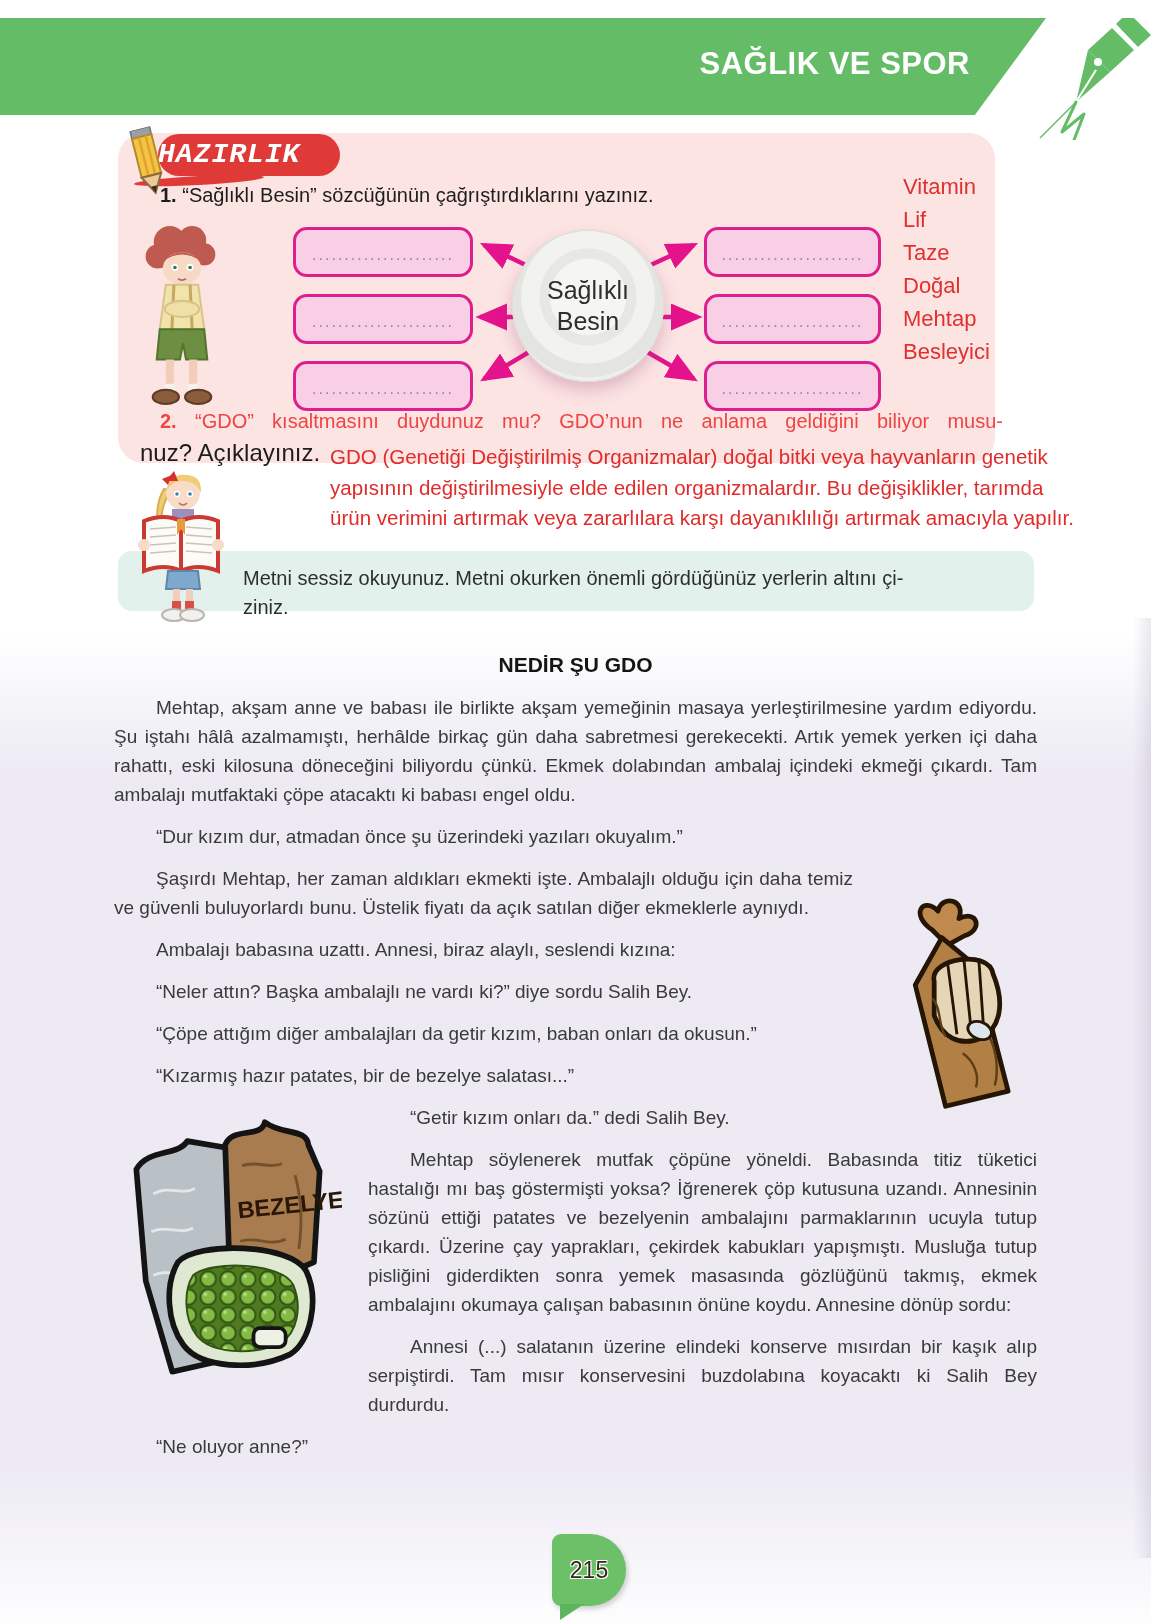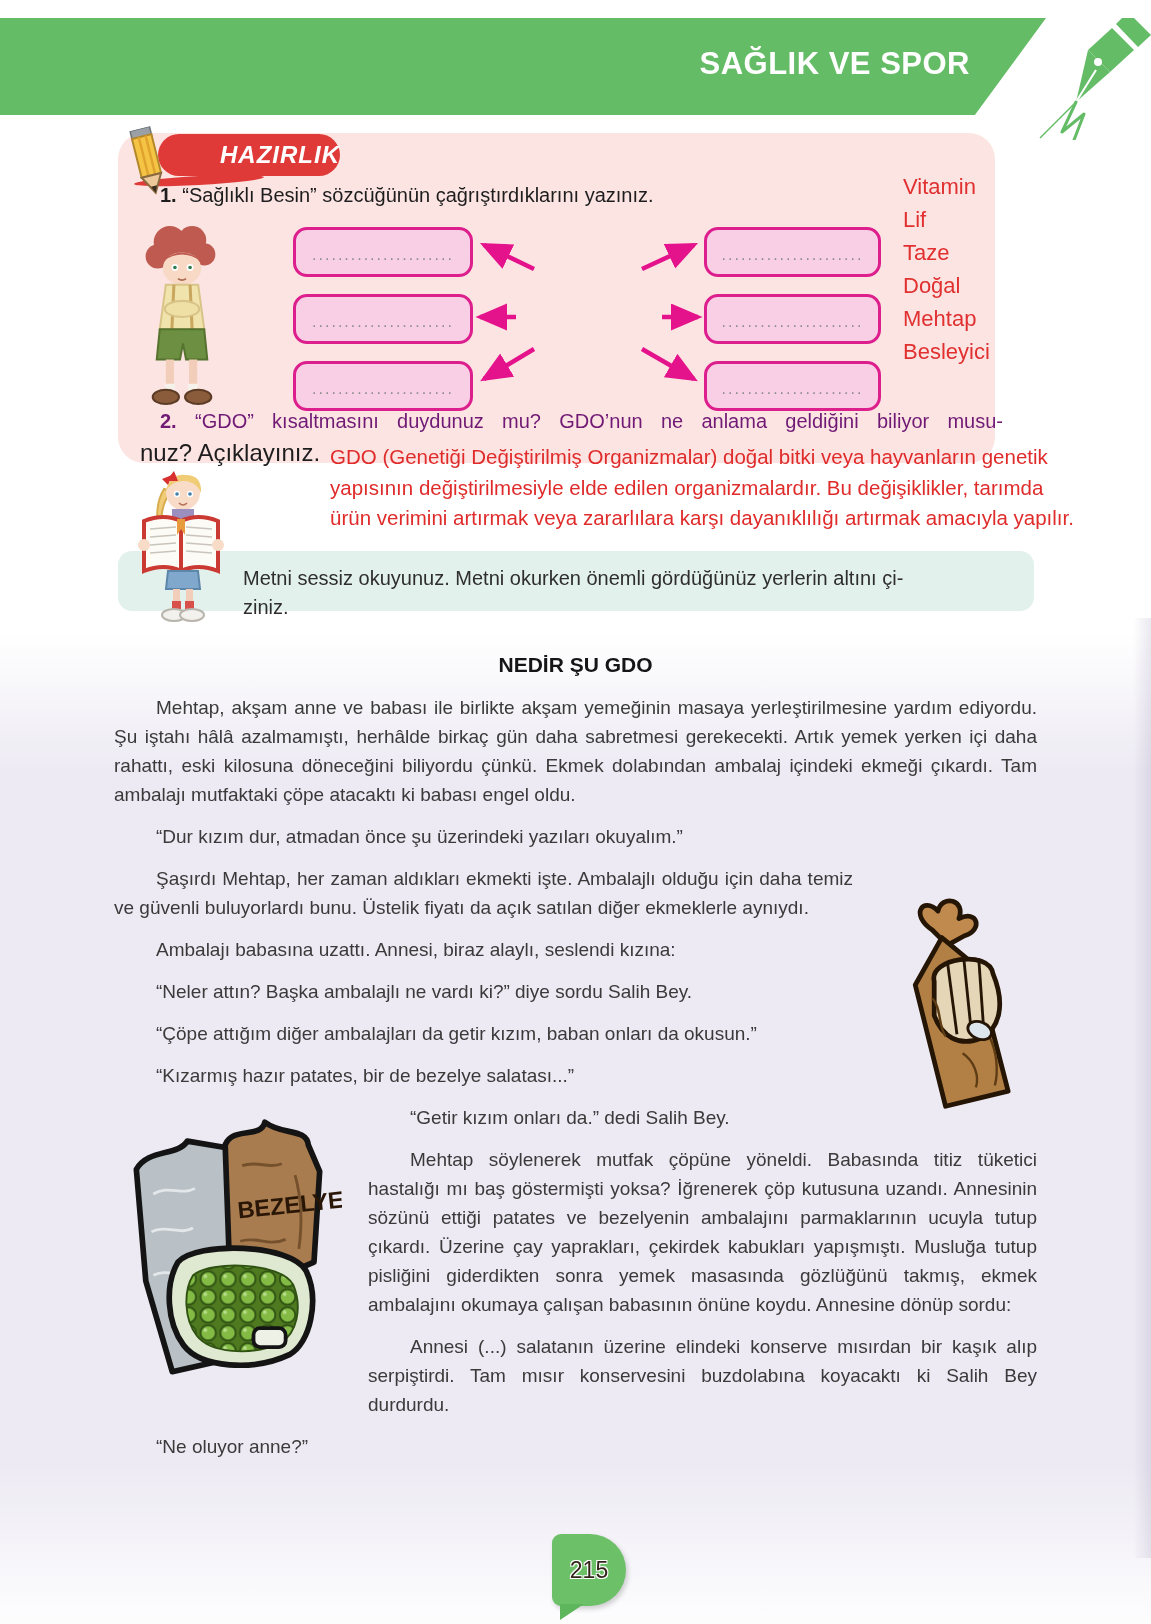--- a/index.html
+++ b/index.html
@@ -22,22 +22,22 @@
   }
   .pen-icon { position:absolute; top:0; left:1012px; width:139px; height:122px; }
   
   .prep-panel {
     position:absolute; left:118px; top:115px; width:877px; height:330px;
     background:#fce4e3; border-radius:26px;
   }
   .prep-badge {
     position:absolute; left:158px; top:116px; width:182px; height:42px;
     background:#e03a38; border-radius:21px; color:#fff;
-    font-weight:bold; font-style:italic; font-size:24px; text-align:right;
-    line-height:42px; letter-spacing:1px; z-index:3;
+    font-weight:bold; font-style:italic; font-size:28px; text-align:left;
+    line-height:42px; letter-spacing:1px; z-index:3;font-family:Liberation Mono, monospace;
   }
   .prep-badge::after {
     content:""; position:absolute; left:-24px; bottom:-9px; width:130px; height:9px;
     background:#e03a38; border-radius:50%; transform:rotate(-3deg);
   }
   .pencil-icon { position:absolute; left:124px; top:110px; width:46px; height:68px;
     transform:rotate(-14deg); z-index:4; }
   .q1 { position:absolute; left:160px; top:166px; width:740px;
     font-size:20px; color:#1d1d1d; }
   .boy-illo { position:absolute; left:120px; top:198px; width:124px; height:192px; }
@@ -59,21 +59,21 @@
     box-shadow:0 8px 16px rgba(150,60,110,0.28), inset 0 0 0 1px #dcdcd8;
     display:flex; flex-direction:column; align-items:center; justify-content:center;
     font-size:25px; color:#2e2e2e; line-height:31px; z-index:2;
   }
   .arrow-layer { position:absolute; left:118px; top:115px; width:877px; height:330px; }
   .answers {
     position:absolute; left:903px; top:152px; font-size:22px; line-height:33px;
     color:#e03030; z-index:3;
   }
   .q2-line1 { position:absolute; left:160px; top:392px; width:843px;
-    font-size:20px; color:#701a75; text-align:justify; text-align-last:justify; }
+    font-size:20px; color:#ef4444; text-align:justify; text-align-last:justify; }
   .q2-line2 { position:absolute; left:140px; top:421px; font-size:24px; color:#1d1d1d; }
   .q2-answer { position:absolute; left:330px; top:424px; width:800px;
     color:#e02b2b; font-size:20.5px; line-height:30.5px; z-index:2; }
   
   .girl-illo { position:absolute; left:126px; top:447px; width:110px; height:157px; z-index:3; }
   .instruction-box {
     position:absolute; left:118px; top:533px; width:916px; height:60px;
     background:#e3f1ec; border-radius:14px;
   }
   .instruction-text {
@@ -203,20 +203,24 @@
     <g stroke="#e4128b" stroke-width="4.5" fill="none">
       <line x1="416" y1="136" x2="366" y2="112" marker-end="url(#ah)"></line>
       <line x1="398" y1="184" x2="362" y2="184" marker-end="url(#ah)"></line>
       <line x1="416" y1="216" x2="366" y2="246" marker-end="url(#ah)"></line>
       <line x1="524" y1="136" x2="576" y2="112" marker-end="url(#ah)"></line>
       <line x1="544" y1="184" x2="580" y2="184" marker-end="url(#ah)"></line>
       <line x1="524" y1="216" x2="576" y2="246" marker-end="url(#ah)"></line>
     </g>
   </svg>
 
+  <div class="plate">
+    <span>Sağlıklı</span>
+    <span>Besin</span>
+  </div>
 
   <div class="answers">
     <div>Vitamin</div>
     <div>Lif</div>
     <div>Taze</div>
     <div>Doğal</div>
     <div>Mehtap</div>
     <div>Besleyici</div>
   </div>
 

